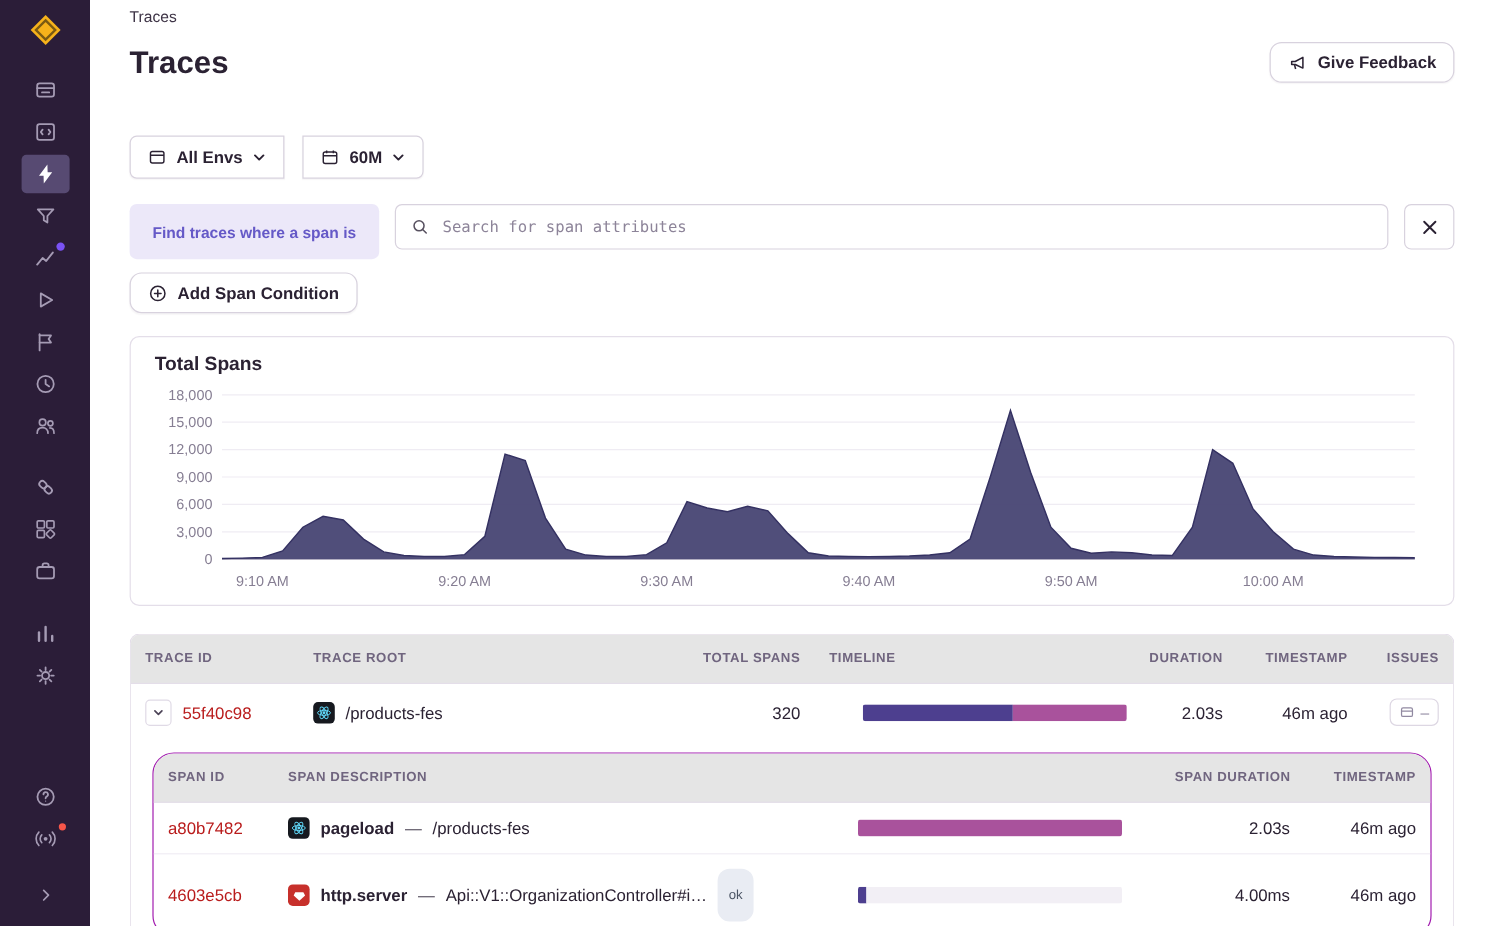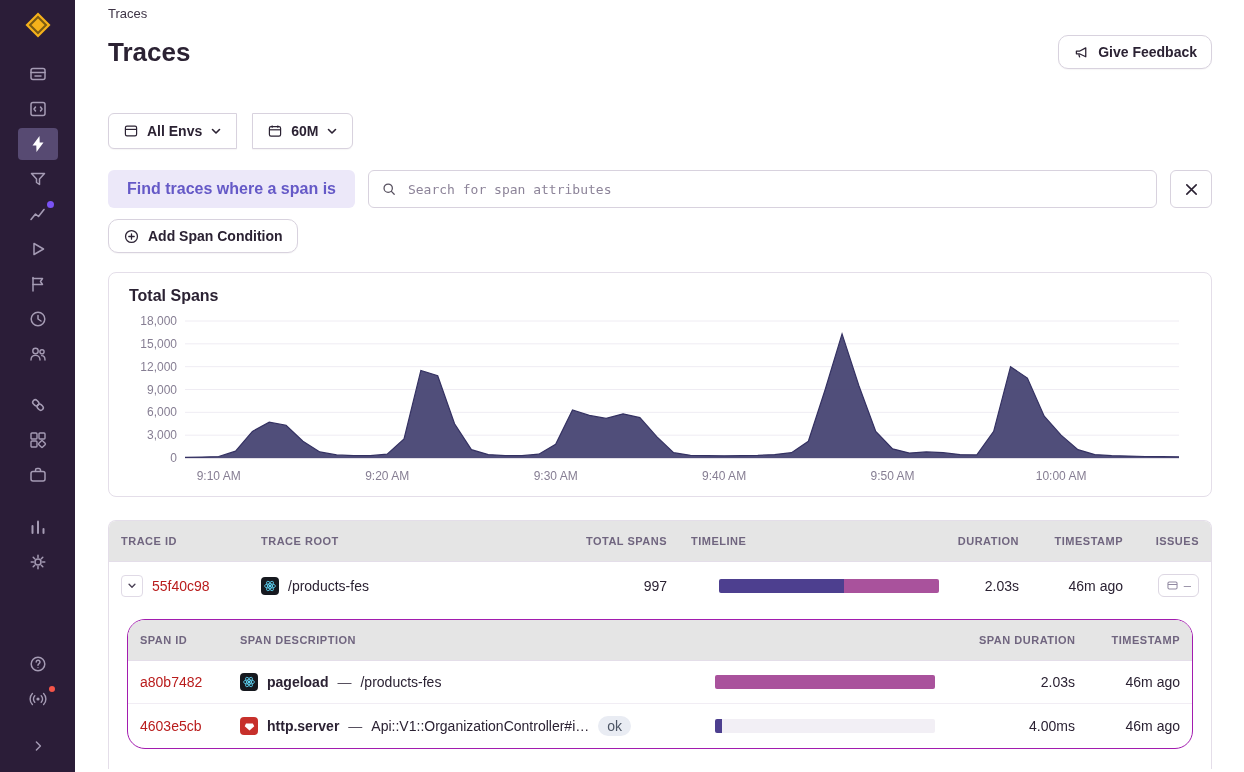--- a/index.html
+++ b/index.html
@@ -53,23 +53,23 @@
   .btn-sm { height:34px;border-radius:10px; }
 
   .filters { margin-top:44px; }
   .btn-group { display:inline-flex;gap:16px; }
   .btn-group .btn:first-child { border-top-right-radius:0; border-bottom-right-radius:0; }
   .btn-group .btn:last-child { border-top-left-radius:0; border-bottom-left-radius:0; margin-left:-1px; }
 
   .search-row { display:flex; gap:13px; margin-top:21px; align-items:stretch; }
   .chip {
     background:#ece8f9; color:#6559c7;
-    font-size:16px; font-weight:700;
+    font-size:13px; font-weight:700;
     border-radius:6px; display:flex; align-items:center;
-    padding:0 19px; height:38px; flex:none;
+    padding:0 19px; height:46px; flex:none;
   }
   .searchbox {
     flex:1; display:flex; align-items:center; gap:9px;
     border:1px solid #d8d2de; border-radius:6px; background:#fff;
     height:38px; padding:0 12px;
   }
   .searchbox input {
     flex:1; border:none; outline:none; background:transparent;
     font-family:"DejaVu Sans Mono", monospace; font-size:13px; color:#c2410c;
   }
@@ -122,21 +122,21 @@
   .ts { text-underline-offset:3px; }
   .issues-pill {
     display:inline-flex; align-items:center; gap:5px;
     border:1px solid #ddd7e3; border-radius:6px; padding:3px 7px;
     color:#9189a1; font-size:13px; background:#fff; cursor:pointer;
   }
   .op { font-weight:700; }
   .sep { color:#57505f; }
   .badge {
     background:#e9ecf3; color:#4c5565; border-radius:10px;
-    padding:2px 9px; font-size:14px; line-height:16px; flex:none;text-align:right;
+    padding:14px 9px; font-size:11px; line-height:16px; flex:none;text-align:right;
   }
   .desc-detail { white-space:nowrap; overflow:hidden; text-overflow:ellipsis; }
 
   
   .sub-wrap { padding:10px 18px 20px; }
   .sub { border:1px solid #a21caf; border-radius:18px; overflow:hidden; background:#fff; }
   .grid-sub { display:grid; grid-template-columns:100px 1fr 252px 120px 105px; align-items:center; }
   .sub .tl-cell { padding:12px 12px 12px 0; }
   .sub-row + .sub-row { border-top:1px solid #f1edf4; }
 </style>
@@ -390,21 +390,21 @@
             <circle cx="7" cy="7" r="1.2" fill="#61dafb"></circle>
             <g stroke="#61dafb" stroke-width="0.8" fill="none">
               <ellipse cx="7" cy="7" rx="5.4" ry="2.1"></ellipse>
               <ellipse cx="7" cy="7" rx="5.4" ry="2.1" transform="rotate(60 7 7)"></ellipse>
               <ellipse cx="7" cy="7" rx="5.4" ry="2.1" transform="rotate(120 7 7)"></ellipse>
             </g>
           </svg>
         </span>
         <span>/products-fes</span>
       </div>
-      <div class="cell right">997</div>
+      <div class="cell right">320</div>
       <div class="cell tl-cell">
         <div class="timeline">
             <div style="position: absolute; top: 0px; bottom: 0px; left: 0%; width: 57%; background: rgb(77, 63, 143);"></div>
             <div style="position: absolute; top: 0px; bottom: 0px; left: 57%; width: 43%; background: rgb(169, 82, 156);"></div>
           </div>
       </div>
       <div class="cell right">2.03s</div>
       <div class="cell right"><span class="ts">46m ago</span></div>
       <div class="cell" style="display:flex;justify-content:flex-end;">
         <span class="issues-pill">

